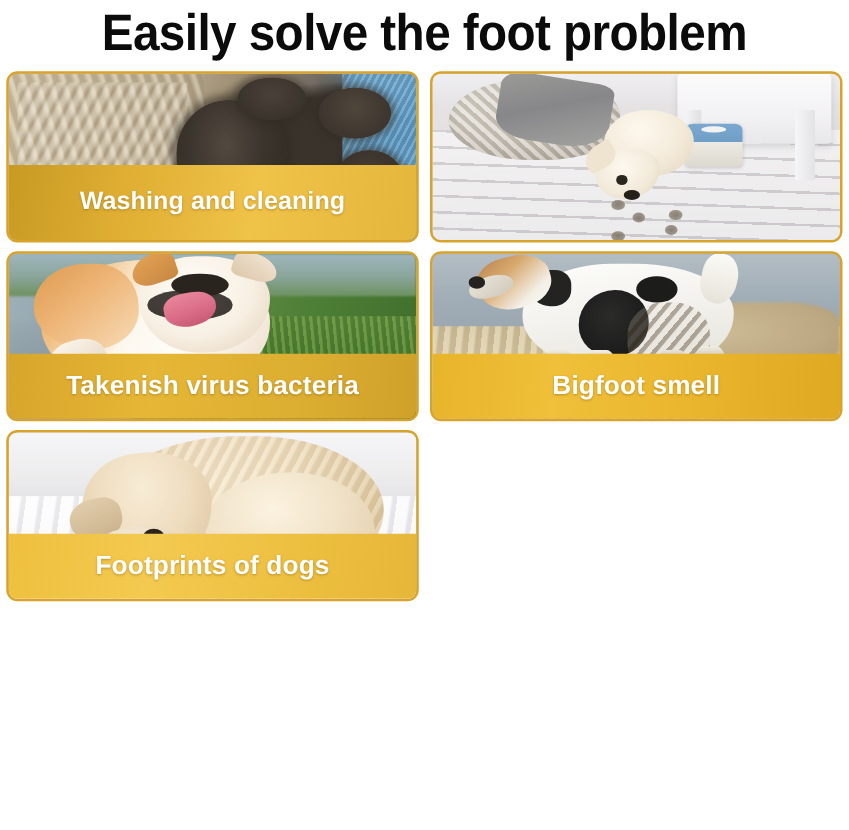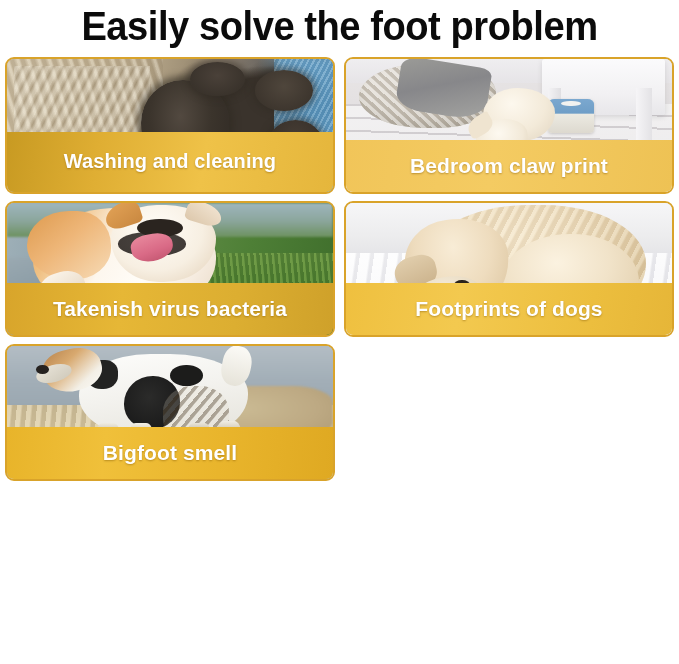--- a/index.html
+++ b/index.html
@@ -300,57 +300,40 @@
         <div class="pup-head"></div>
         <div class="ear"></div>
         <div class="eye"></div>
         <div class="nose"></div>
         <div class="paw-a"></div>
         <div class="paw-b"></div>
         <div class="paw-c"></div>
         <div class="paw-d"></div>
         <div class="paw-e"></div>
       </div>
-      <div class="caption cap-c">Bedroom claw print</div>
     </div>
 
     <div class="card">
       <div class="photo p4">
         <div class="sky"></div>
         <div class="grass"></div>
         <div class="path"></div>
         <div class="body"></div>
         <div class="rump"></div>
         <div class="legL"></div>
         <div class="head"></div>
         <div class="earl"></div>
         <div class="earr"></div>
         <div class="mouth"></div>
         <div class="snout"></div>
         <div class="tongue"></div>
         <div class="pawA"></div>
         <div class="pawB"></div>
       </div>
       <div class="caption cap-d">Takenish virus bacteria</div>
-    </div>
-
-    <div class="card">
-      <div class="photo p5">
-        <div class="pillow"></div>
-        <div class="sheet"></div>
-        <div class="dogbody"></div>
-        <div class="haunch"></div>
-        <div class="tail"></div>
-        <div class="head"></div>
-        <div class="ear"></div>
-        <div class="muzzle"></div>
-        <div class="eye"></div>
-        <div class="nose"></div>
-      </div>
-      <div class="caption cap-e">Footprints of dogs</div>
     </div>
 
     <div class="card">
       <div class="photo p6">
         <div class="water"></div>
         <div class="sand"></div>
         <div class="rocks"></div>
         <div class="torso"></div>
         <div class="spot1"></div>
         <div class="spot2"></div>
@@ -361,14 +344,30 @@
         <div class="nosedot"></div>
         <div class="tail"></div>
         <div class="legA"></div>
         <div class="legB"></div>
         <div class="legC"></div>
         <div class="legD"></div>
       </div>
       <div class="caption cap-f">Bigfoot smell</div>
     </div>
 
+    <div class="card">
+      <div class="photo p5">
+        <div class="pillow"></div>
+        <div class="sheet"></div>
+        <div class="dogbody"></div>
+        <div class="haunch"></div>
+        <div class="tail"></div>
+        <div class="head"></div>
+        <div class="ear"></div>
+        <div class="muzzle"></div>
+        <div class="eye"></div>
+        <div class="nose"></div>
+      </div>
+      <div class="caption cap-e">Footprints of dogs</div>
+    </div>
+
   </div>
 </div>
 
 </body></html>

